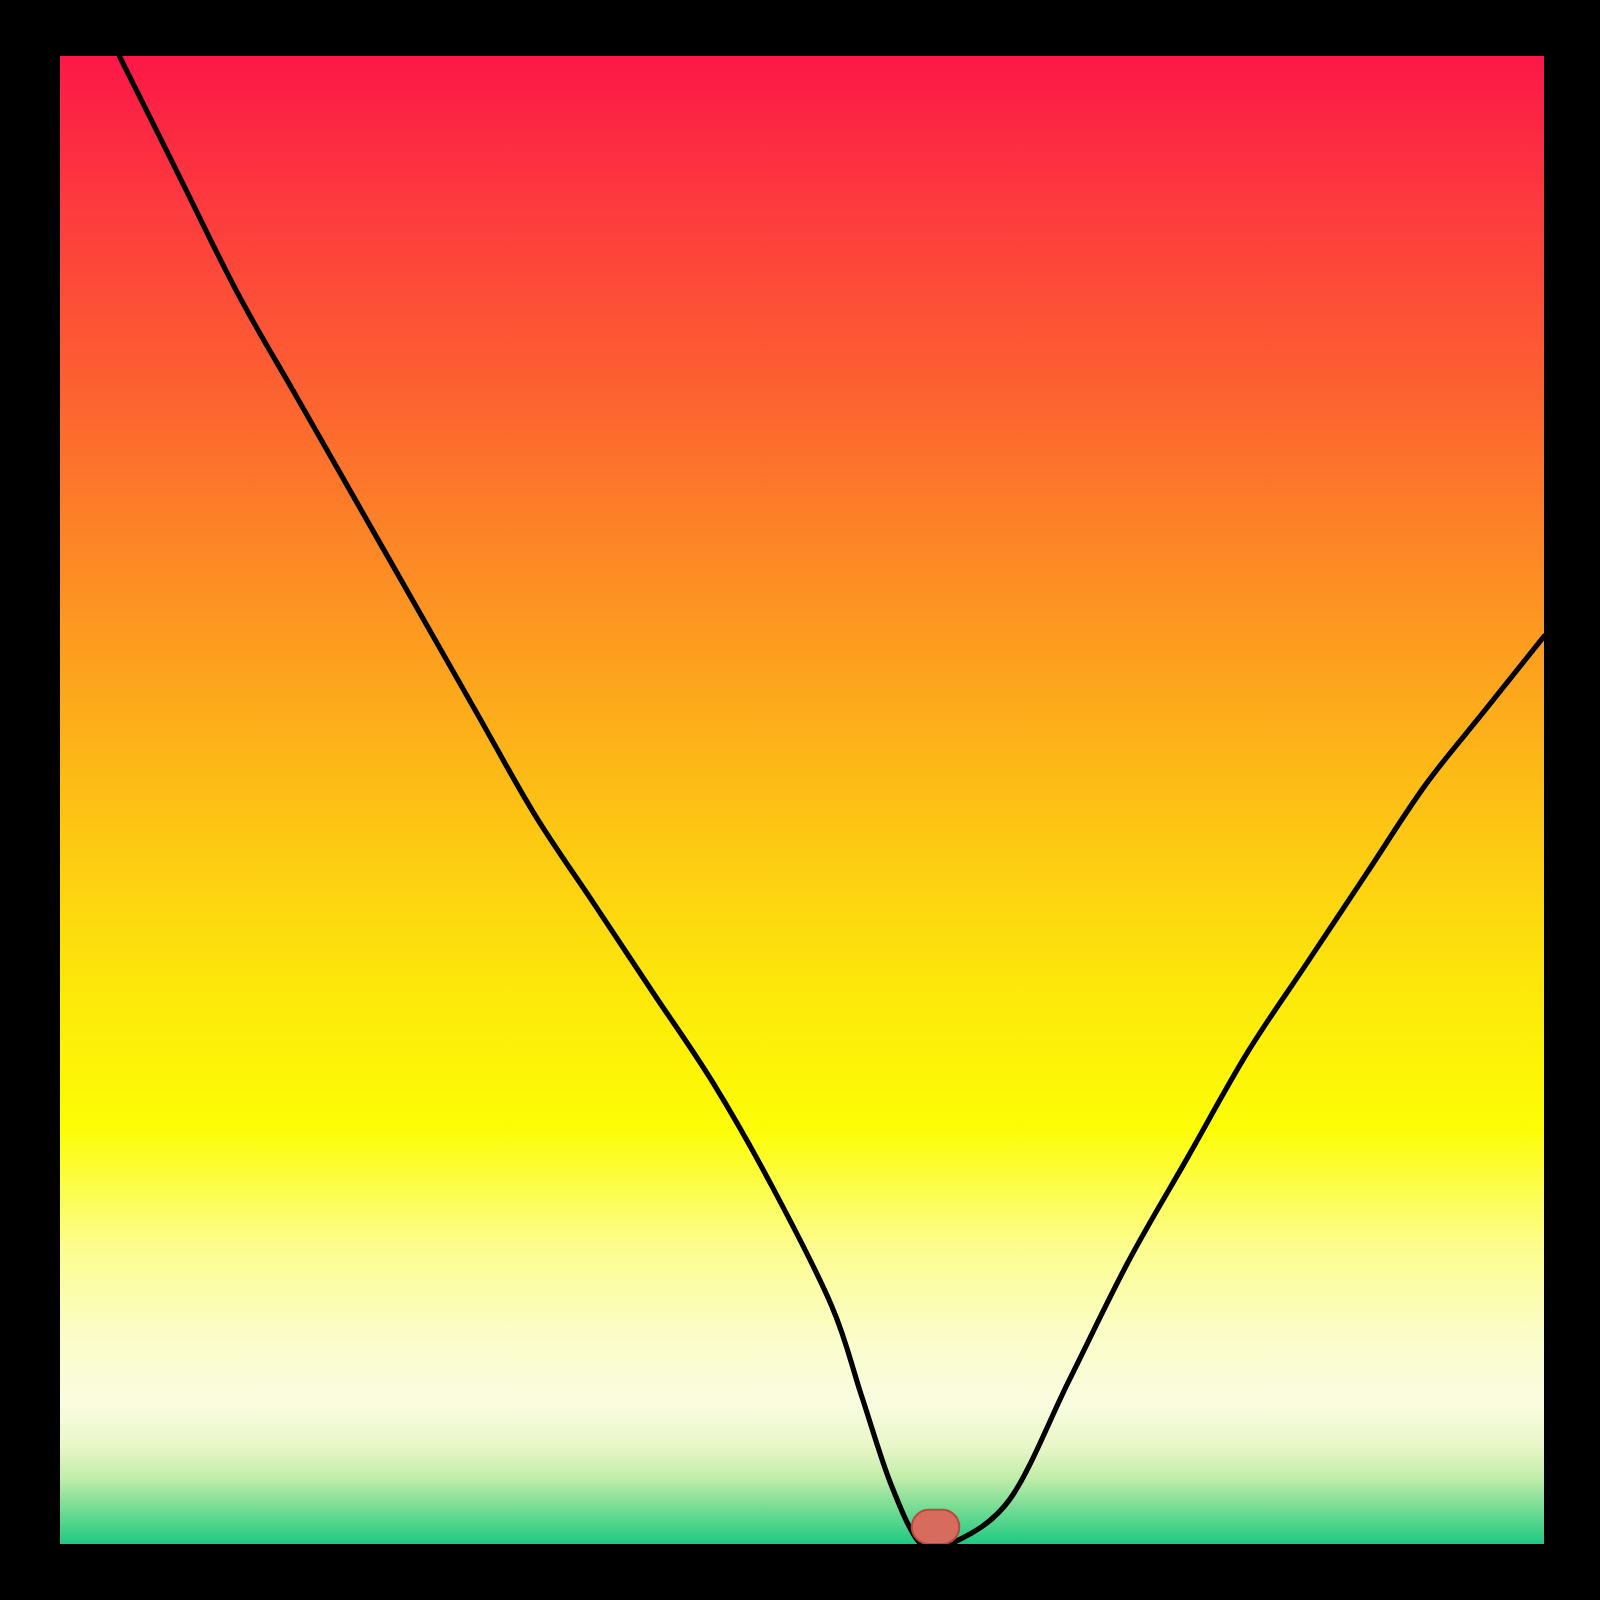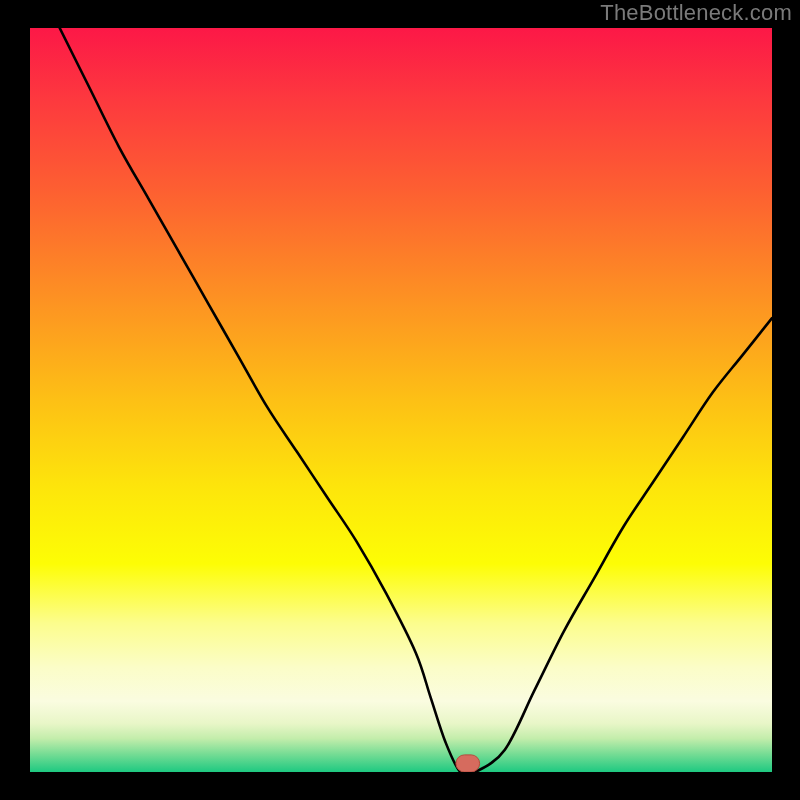--- a/index.html
+++ b/index.html
@@ -33,21 +33,20 @@
     user-select: none;
     white-space: nowrap;
     z-index: 10;
   }
   svg { display: block; }
 </style>
 </head>
 <body>
 
 <div class="frame">
-  <div class="watermark">TheBottleneck.com</div>
 
   <div class="plot" id="plot" style="left: 30px; top: 28px; width: 742px; height: 744px;">
     <svg id="plot-svg" viewBox="0 0 742 744" preserveAspectRatio="none" width="742" height="744">
       <defs>
         <linearGradient id="bg-grad" x1="0" y1="0" x2="0" y2="1">
             <stop offset="0%" stop-color="#fc1847"></stop>
             <stop offset="10%" stop-color="#fd3a3e"></stop>
             <stop offset="22%" stop-color="#fd6031"></stop>
             <stop offset="35%" stop-color="#fd8d24"></stop>
             <stop offset="50%" stop-color="#fdc015"></stop>

